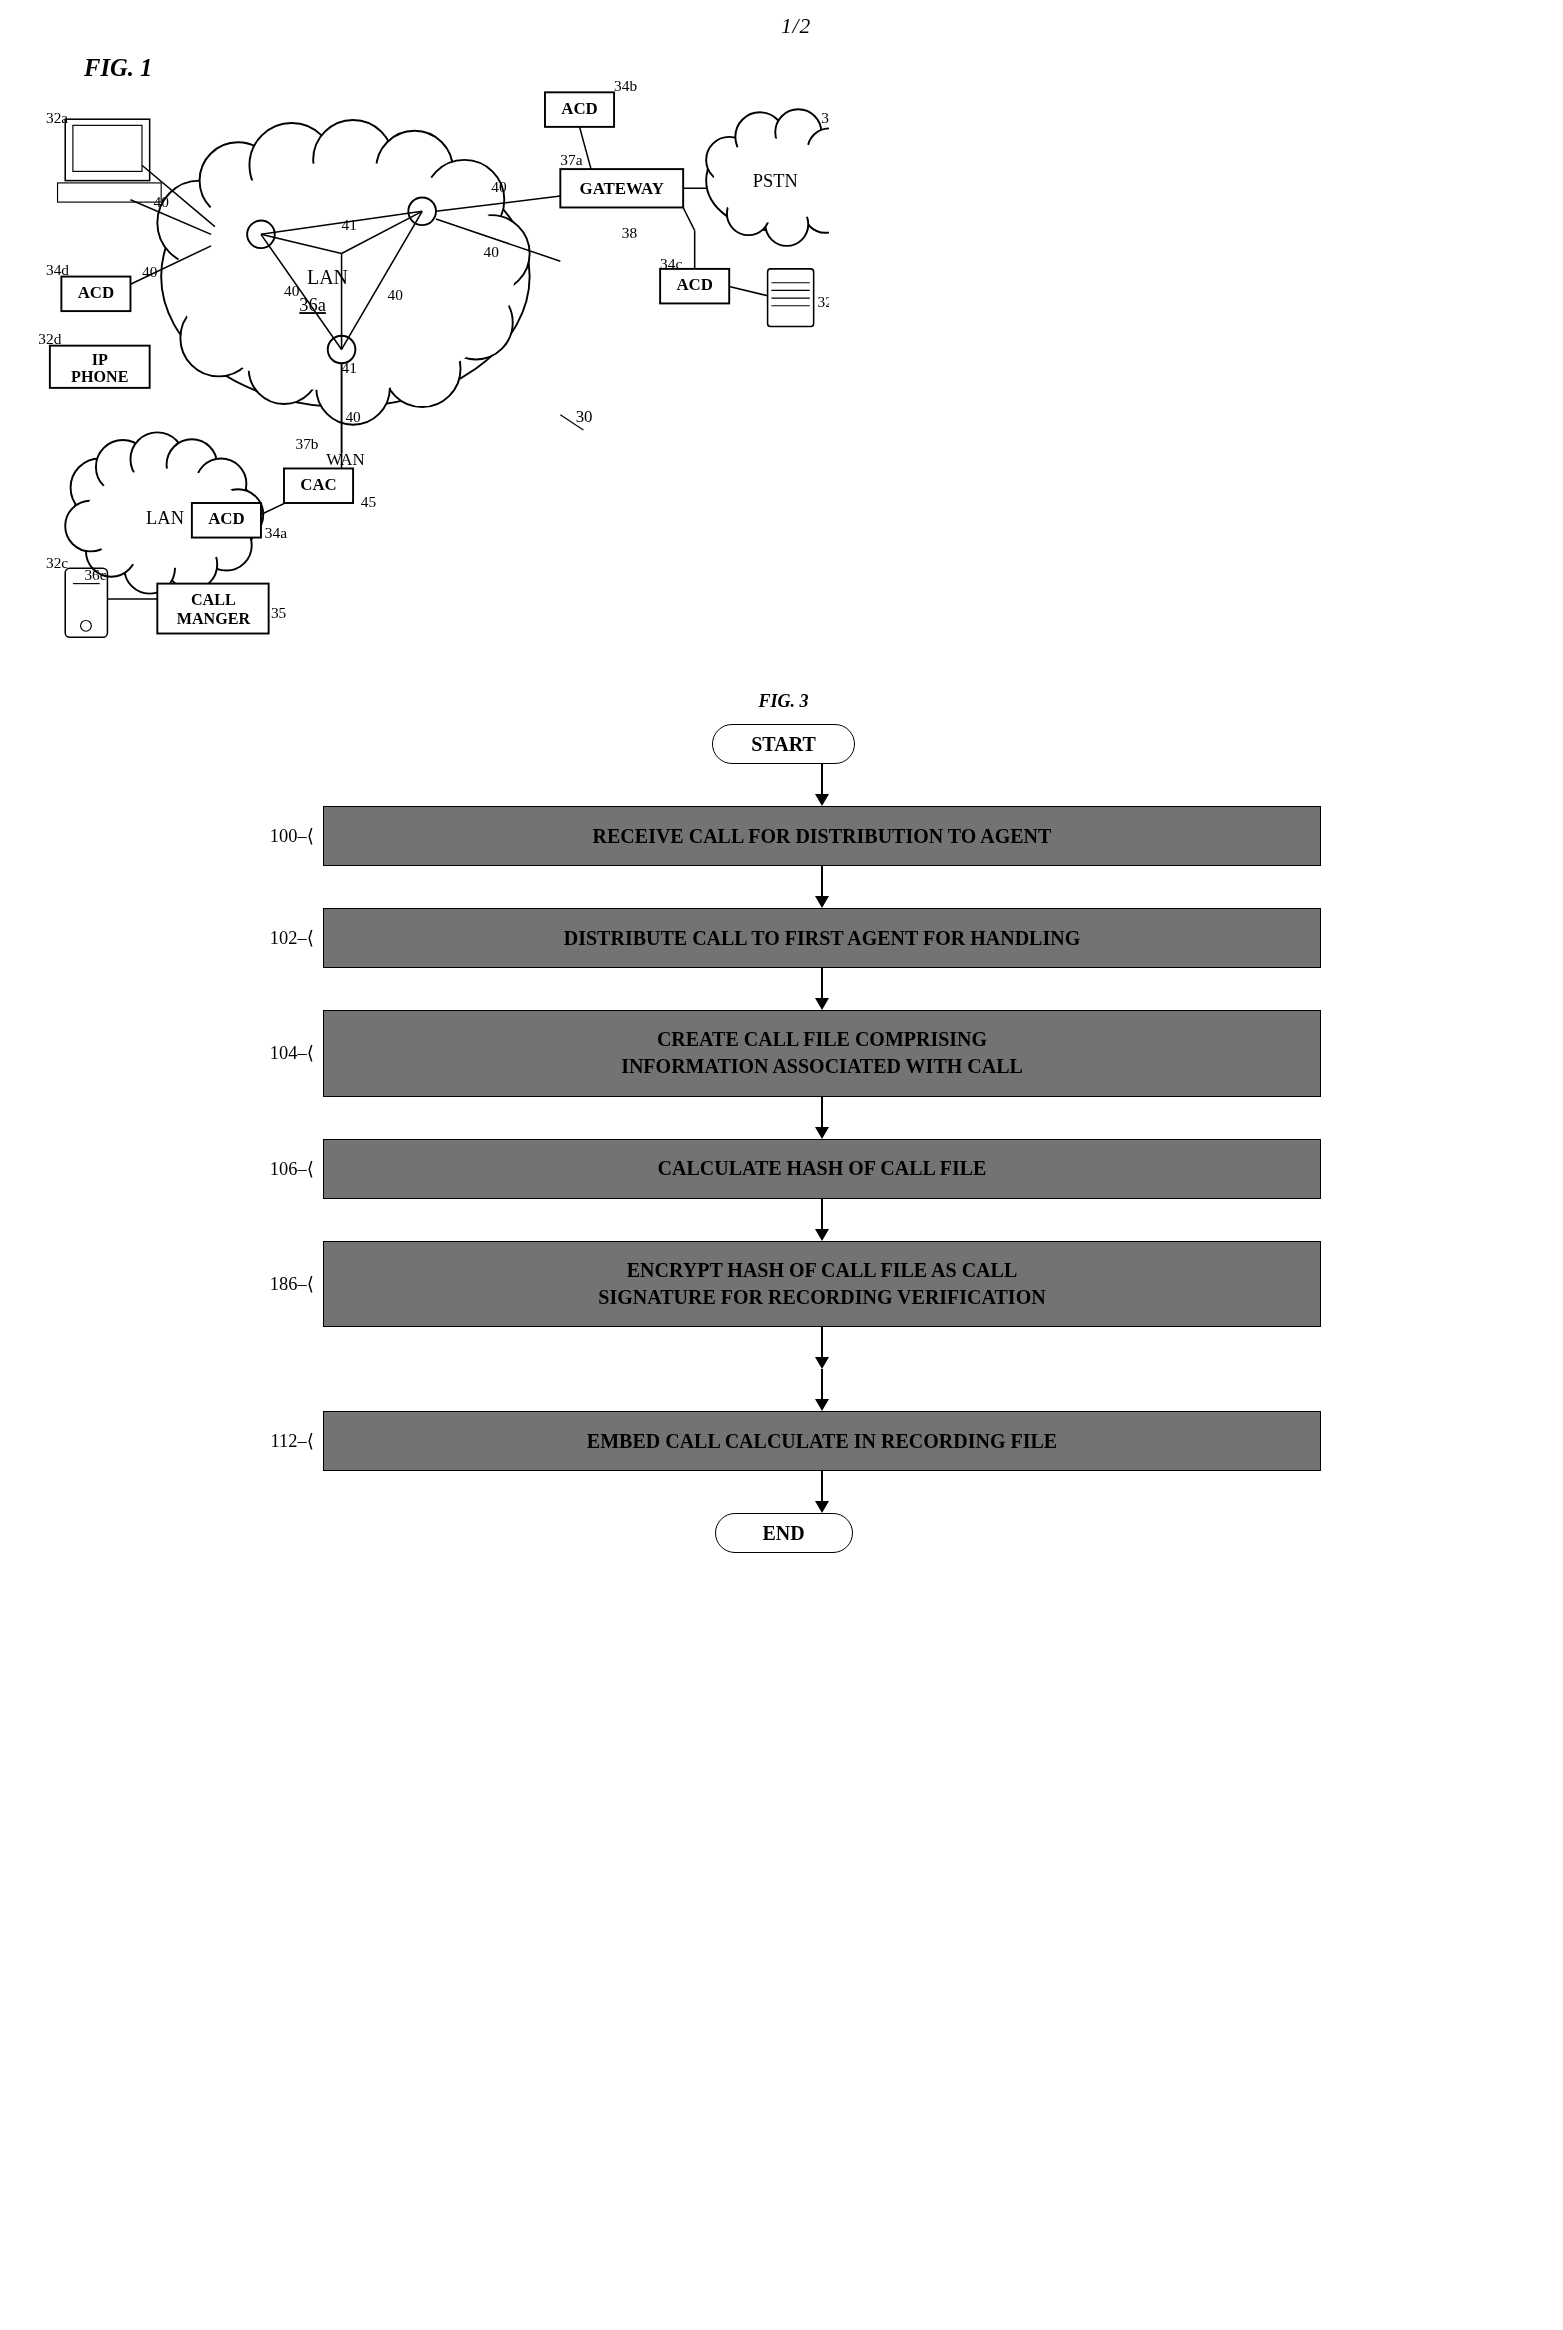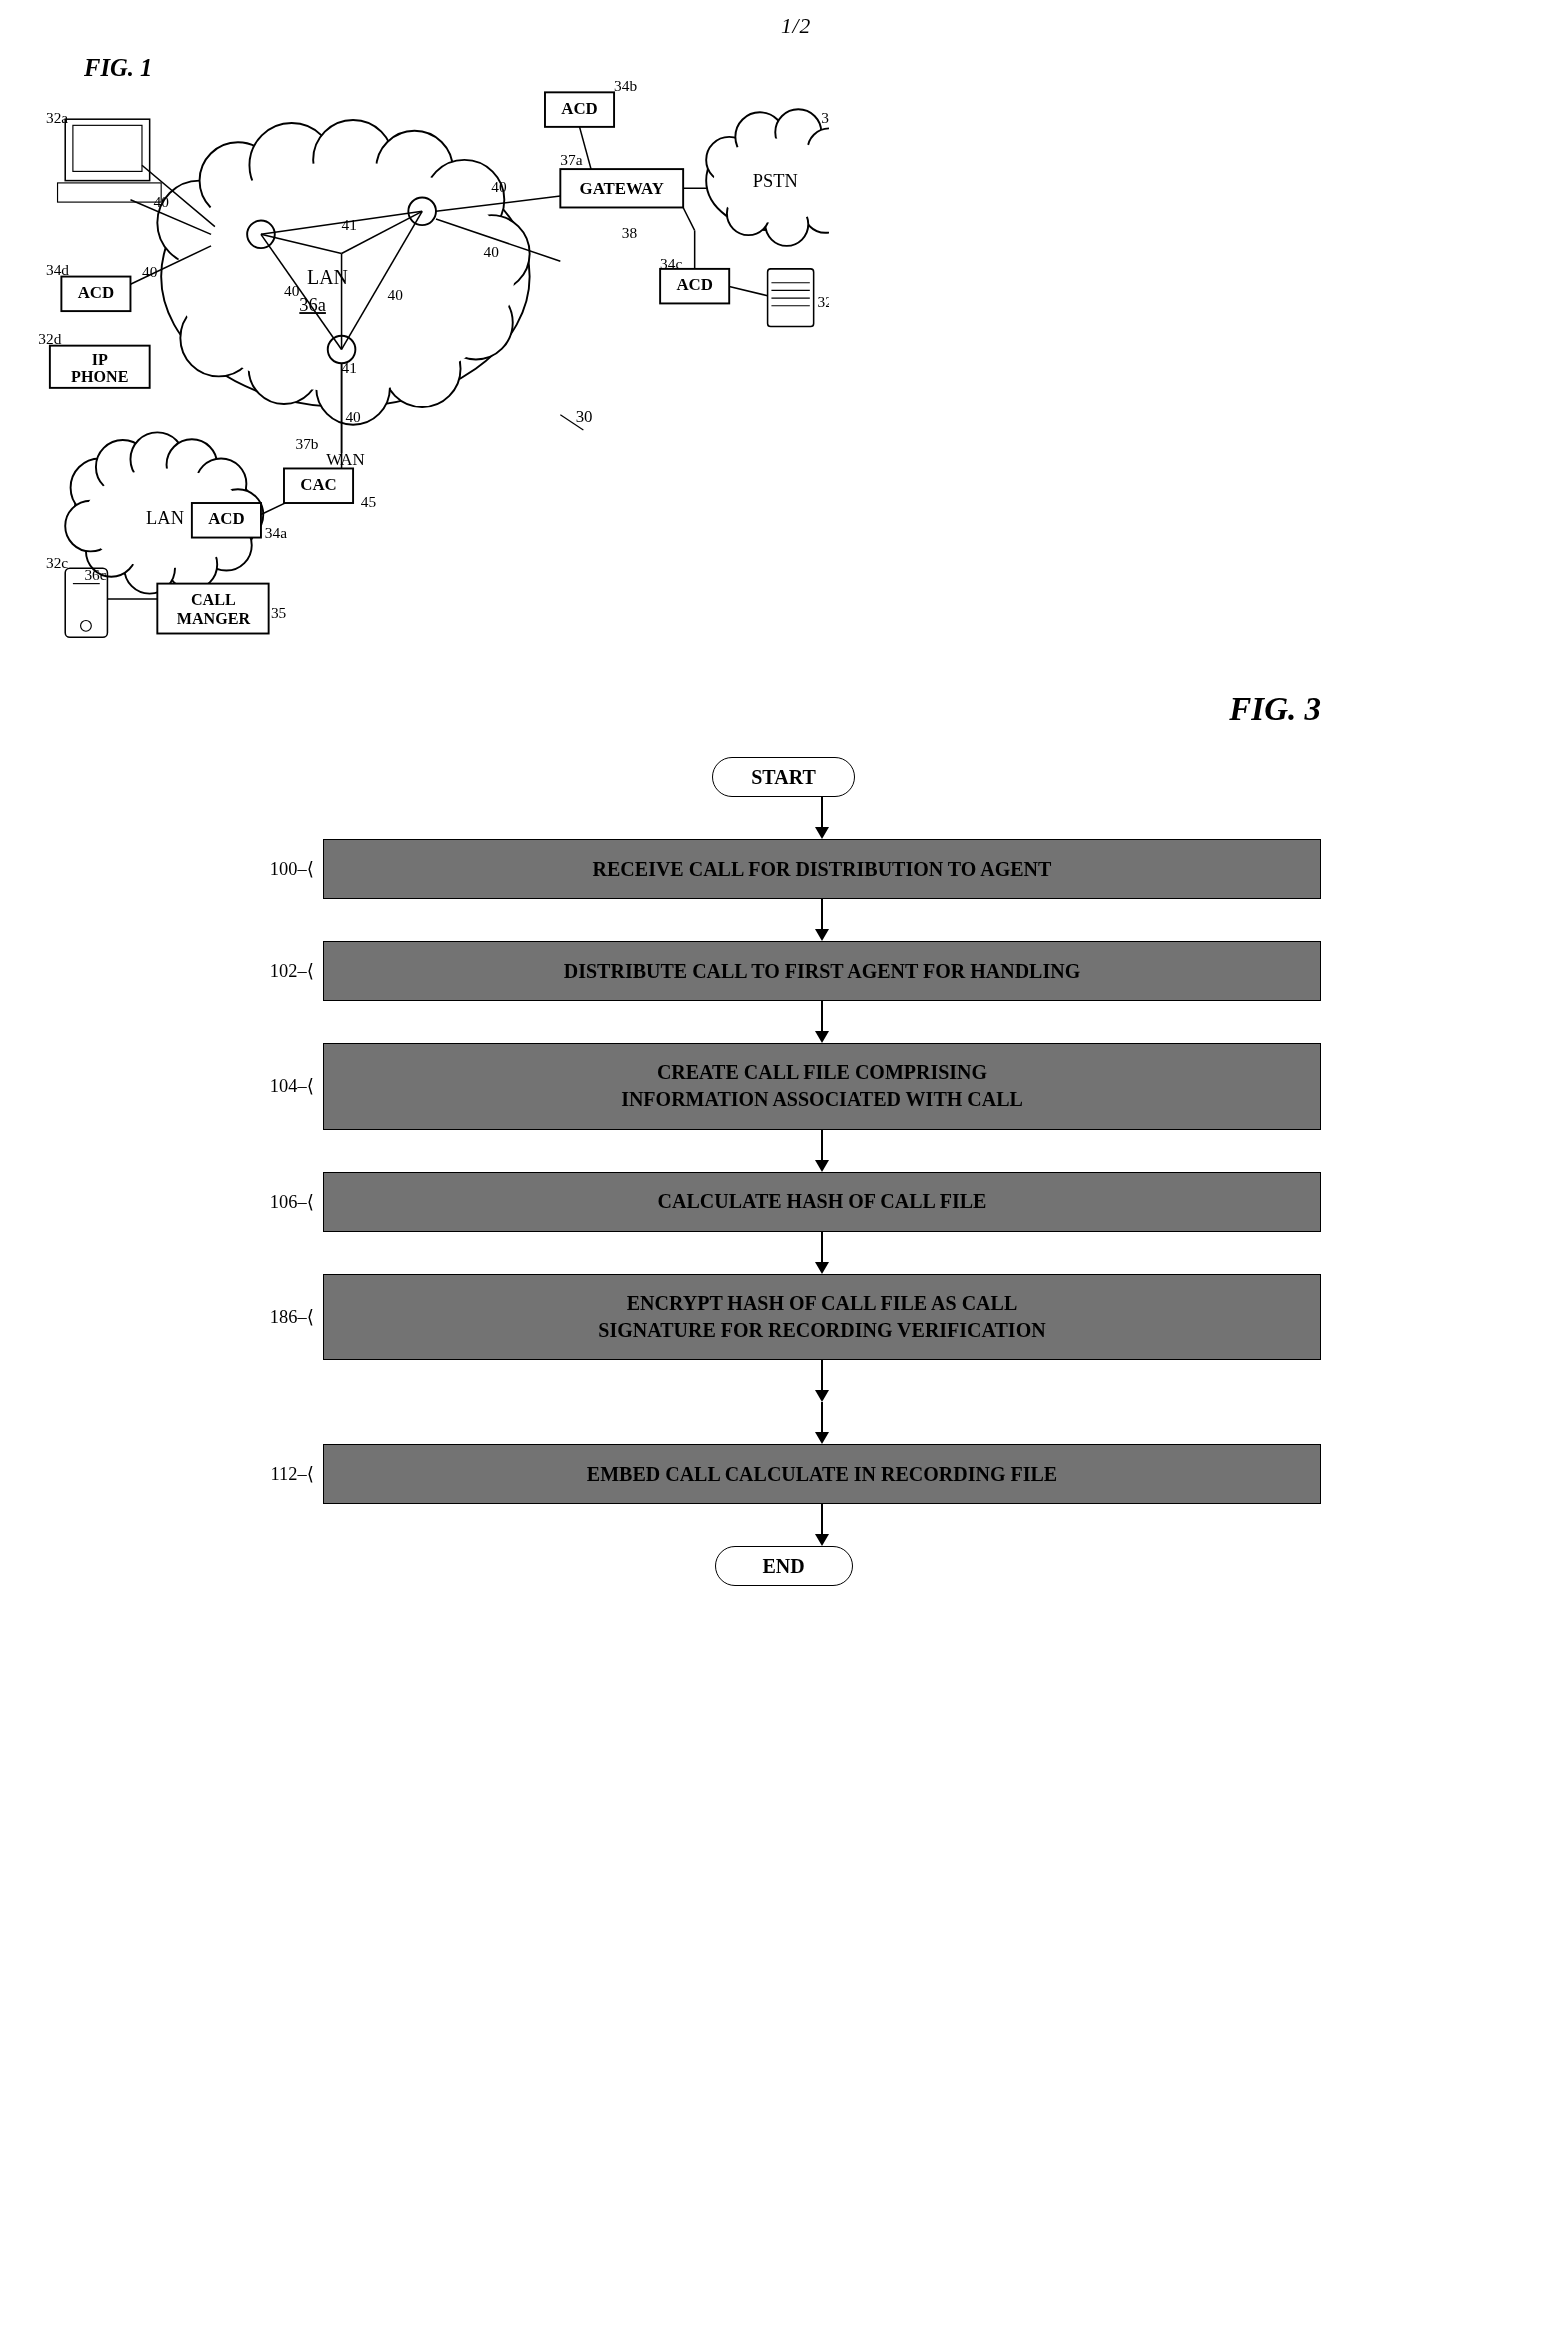--- a/index.html
+++ b/index.html
@@ -40,25 +40,25 @@
     }
 
     
     .fig3-container {
       position: absolute;
       top: 691px;
       left: 246px;
       width: 1075px;
     }
     .fig3-label {
-      font-size: 33px;
+      font-size: 18px;
       font-style: italic;
       font-weight: bold;
-      text-align: right;
-      margin-bottom: 29px;
+      text-align: center;
+      margin-bottom: 12px;
     }
 
     .flowchart {
       display: flex;
       flex-direction: column;
       align-items: center;
       gap: 0;
     }
 
     .fc-terminal {

